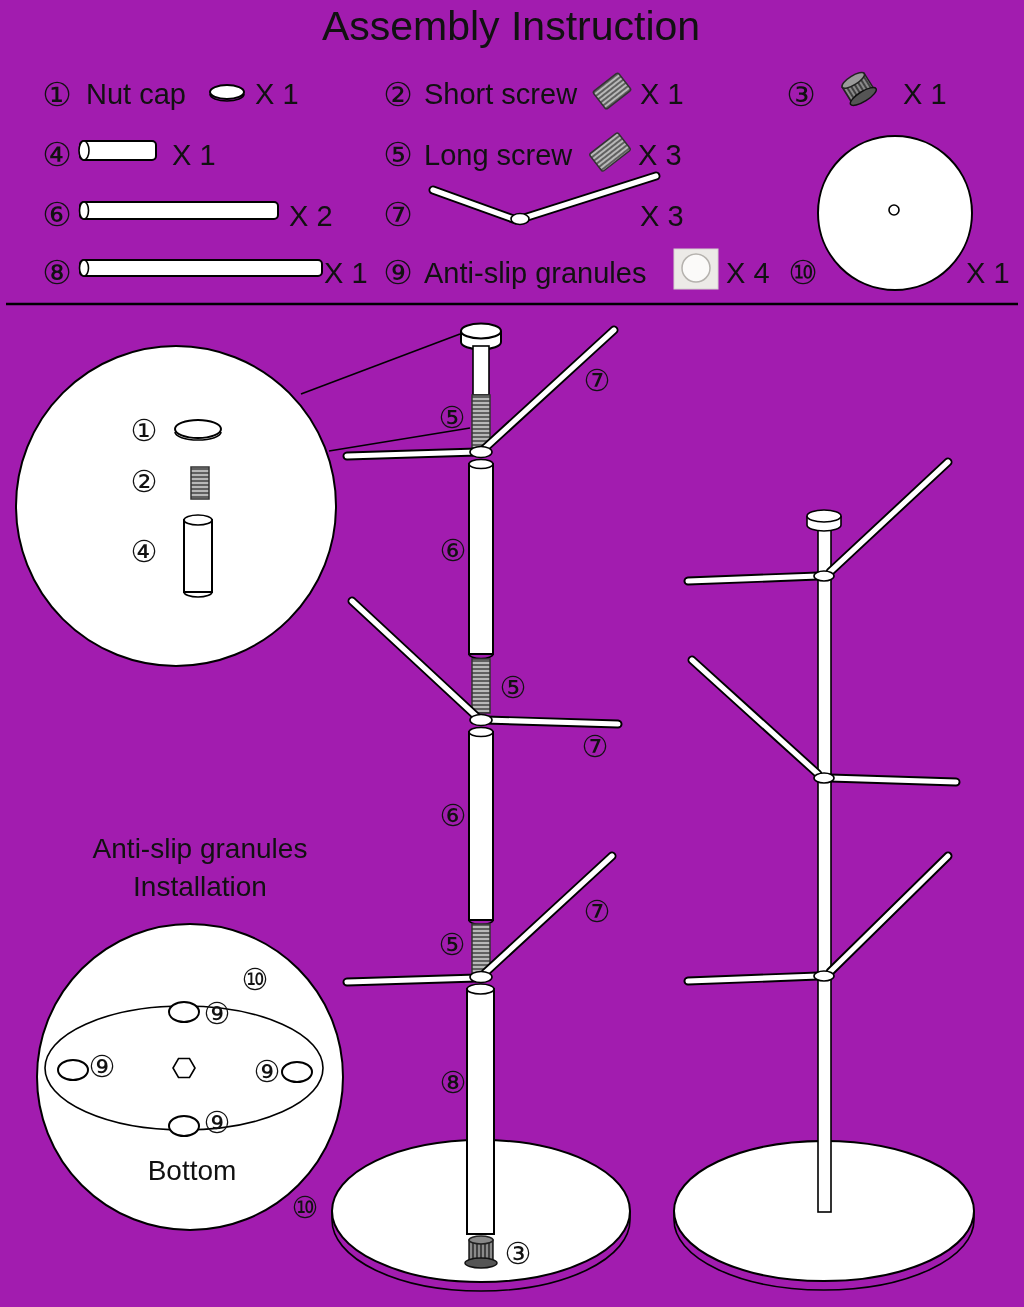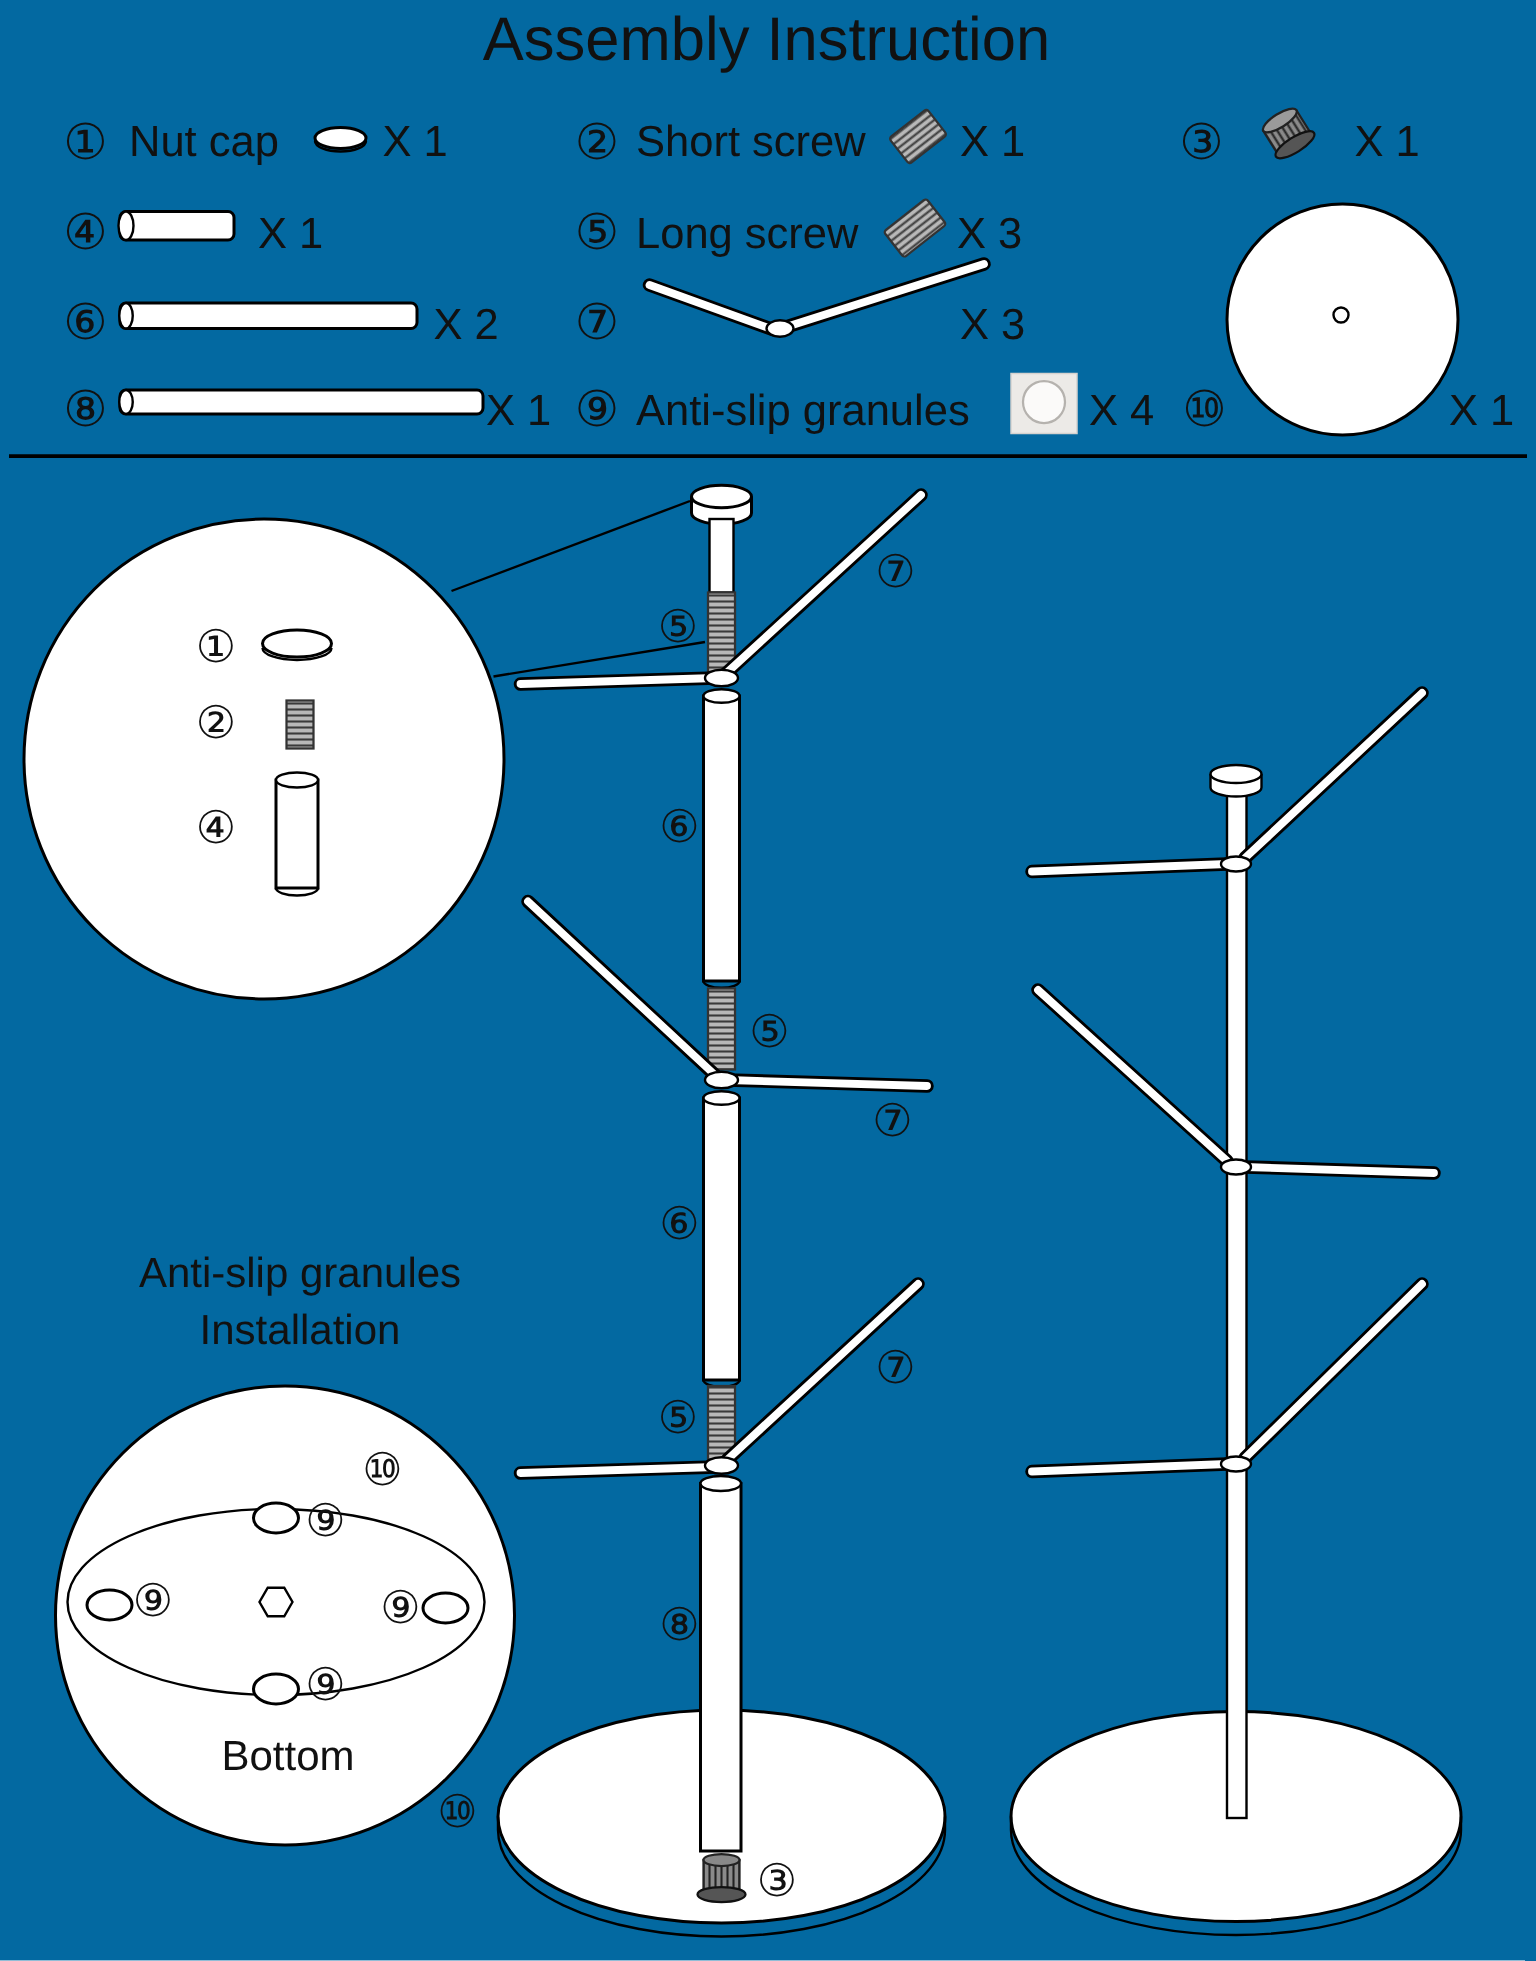--- a/index.html
+++ b/index.html
@@ -1,16 +1,16 @@
 <!DOCTYPE html>
 <html><head>
 <meta charset="utf-8">
 <style>
   html,body{margin:0;padding:0;background:#ffffff;}
-  .sheet{position:relative;width:1024px;height:1307px;background:#0369a1;overflow:hidden;}
+  .sheet{position:relative;width:1024px;height:1307px;background:#a21caf;overflow:hidden;}
   svg{display:block;}
   text{font-family:"Liberation Sans","DejaVu Sans",sans-serif;fill:#111;}
   .title{font-size:41px;text-anchor:middle;}
   .num{font-size:33px;text-anchor:middle;}
   .lbl{font-size:29px;}
   .qty{font-size:29px;}
   .ann{font-size:30px;text-anchor:middle;}
   .cap{font-size:28px;text-anchor:middle;}
   .outl{fill:#fff;stroke:#000;stroke-width:2;}
   .thin{fill:#fff;stroke:#000;stroke-width:1.6;}

